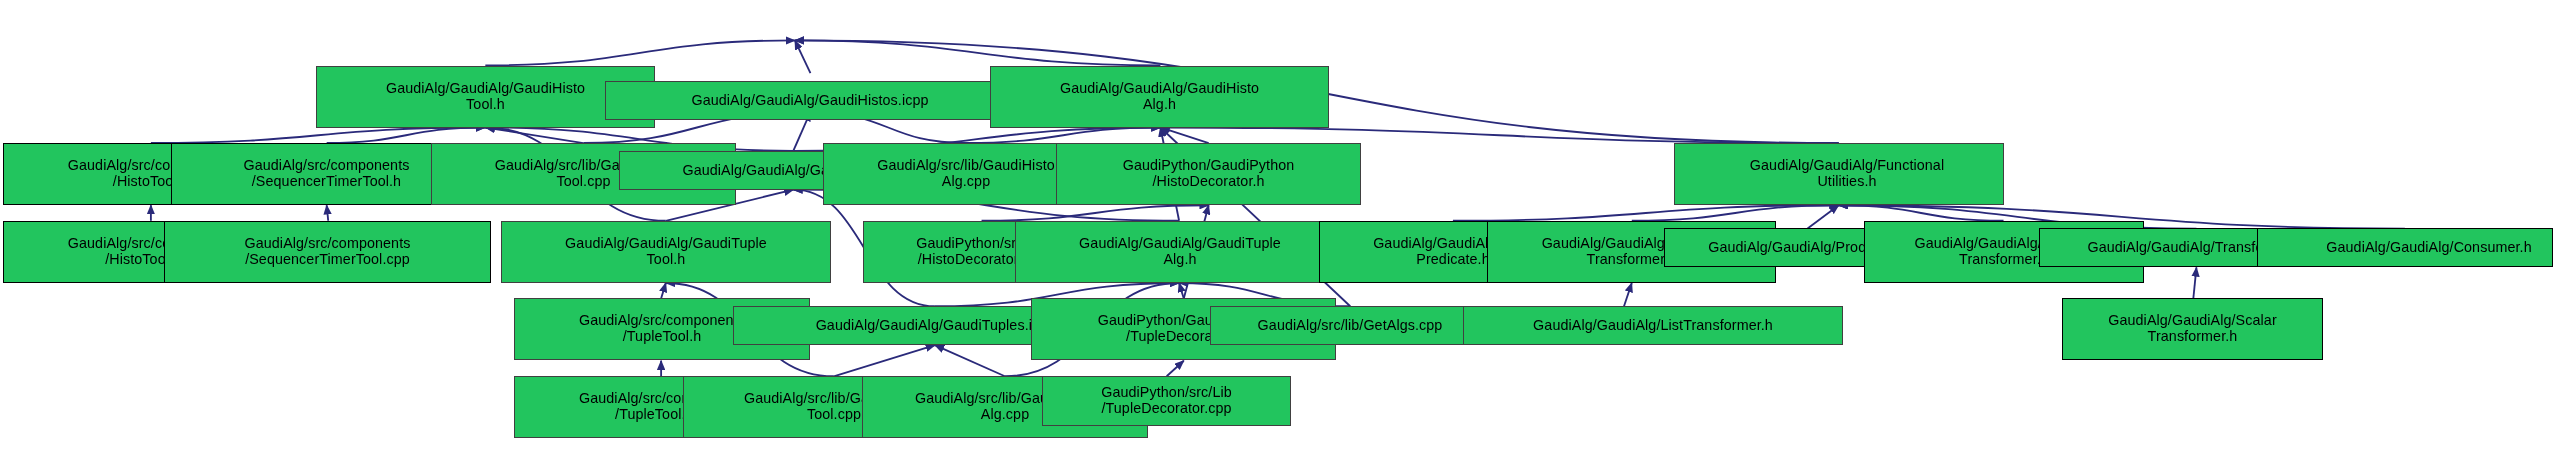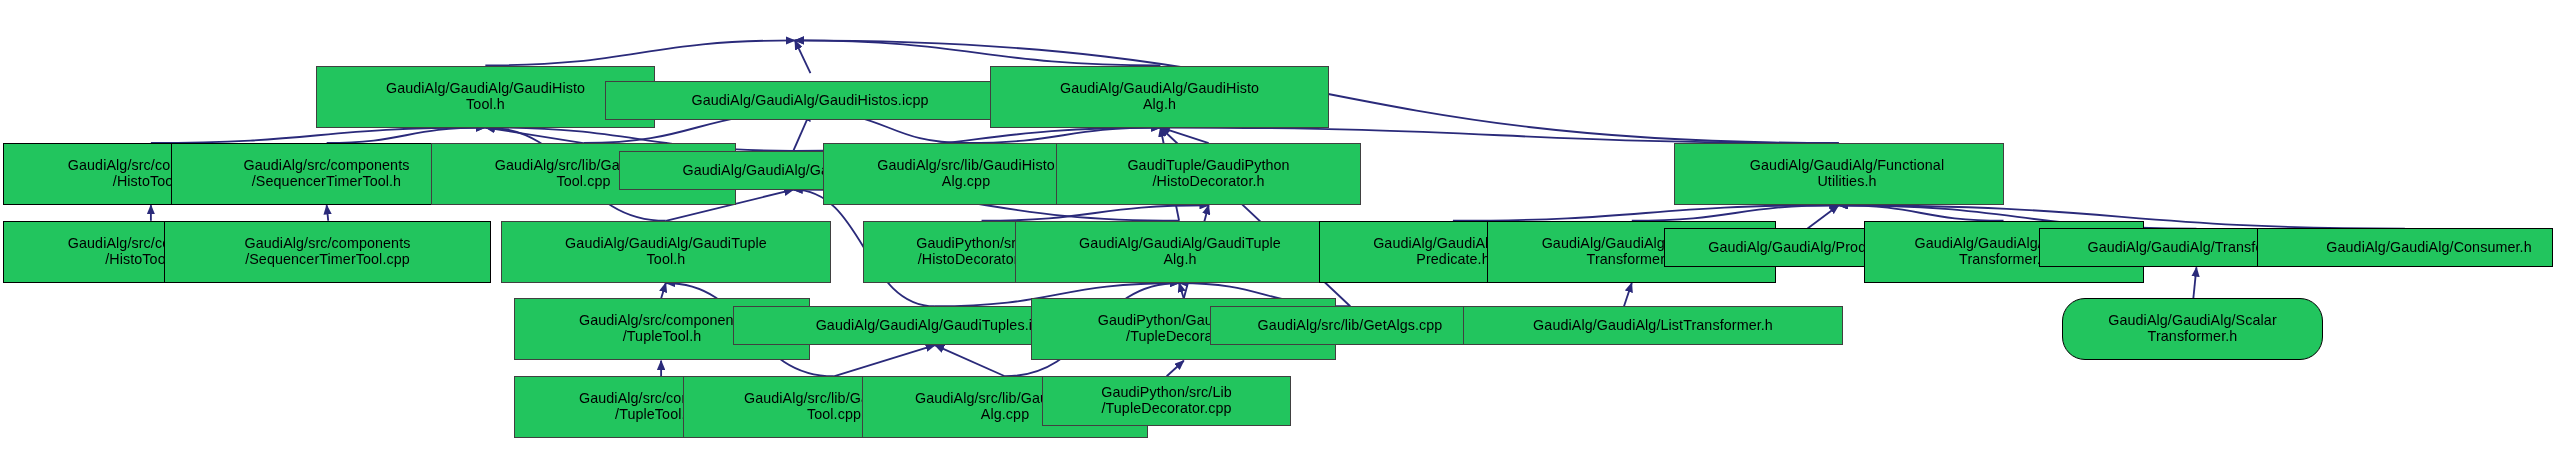--- a/index.html
+++ b/index.html
@@ -110,21 +110,21 @@
 Alg.h</div>
     <div class="node" style="left: 2.8px; top: 143px; width: 296px; height: 62px;">GaudiAlg/src/components
 /HistoTool.h</div>
     <div class="node" style="left: 171px; top: 143px; width: 311px; height: 62px;">GaudiAlg/src/components
 /SequencerTimerTool.h</div>
     <div class="node thick" style="left: 431px; top: 143px; width: 305px; height: 62px;">GaudiAlg/src/lib/GaudiHisto
 Tool.cpp</div>
     <div class="node thick" style="left: 619px; top: 151px; width: 348px; height: 39px;">GaudiAlg/GaudiAlg/GaudiTuples.h</div>
     <div class="node thick" style="left: 823px; top: 143px; width: 286px; height: 62px;">GaudiAlg/src/lib/GaudiHisto
 Alg.cpp</div>
-    <div class="node thick" style="left: 1056px; top: 143px; width: 305px; height: 62px;">GaudiTuple/GaudiPython
+    <div class="node thick" style="left: 1056px; top: 143px; width: 305px; height: 62px;">GaudiPython/GaudiPython
 /HistoDecorator.h</div>
     <div class="node thick" style="left: 1674px; top: 143px; width: 330px; height: 62px; padding-left: 16px;">GaudiAlg/GaudiAlg/Functional
 Utilities.h</div>
     <div class="node" style="left: 2.8px; top: 221px; width: 296px; height: 62px;">GaudiAlg/src/components
 /HistoTool.cpp</div>
     <div class="node" style="left: 164px; top: 221px; width: 327px; height: 62px;">GaudiAlg/src/components
 /SequencerTimerTool.cpp</div>
     <div class="node thick" style="left: 501px; top: 221px; width: 330px; height: 62px;">GaudiAlg/GaudiAlg/GaudiTuple
 Tool.h</div>
     <div class="node thick" style="left: 863px; top: 221px; width: 237px; height: 62px;">GaudiPython/src/Lib
@@ -140,21 +140,21 @@
 Transformer.h</div>
     <div class="node" style="left: 2039px; top: 228px; width: 314px; height: 39px;">GaudiAlg/GaudiAlg/Transformer.h</div>
     <div class="node" style="left: 2257px; top: 228px; width: 296px; height: 39px; padding-left: 48px;">GaudiAlg/GaudiAlg/Consumer.h</div>
     <div class="node thick" style="left: 514px; top: 298px; width: 296px; height: 62px;">GaudiAlg/src/components
 /TupleTool.h</div>
     <div class="node thick" style="left: 733px; top: 306px; width: 405px; height: 39px;">GaudiAlg/GaudiAlg/GaudiTuples.icpp</div>
     <div class="node thick" style="left: 1031px; top: 298px; width: 305px; height: 62px;">GaudiPython/GaudiPython
 /TupleDecorator.h</div>
     <div class="node thick" style="left: 1210px; top: 306px; width: 280px; height: 39px;">GaudiAlg/src/lib/GetAlgs.cpp</div>
     <div class="node thick" style="left: 1463px; top: 306px; width: 380px; height: 39px;">GaudiAlg/GaudiAlg/ListTransformer.h</div>
-    <div class="node" style="left: 2062px; top: 298px; width: 261px; height: 62px; border-radius: 23px;">GaudiAlg/GaudiAlg/Scalar
+    <div class="node" style="left: 2062px; top: 298px; width: 261px; height: 62px;">GaudiAlg/GaudiAlg/Scalar
 Transformer.h</div>
     <div class="node thick" style="left: 514px; top: 376px; width: 296px; height: 62px;">GaudiAlg/src/components
 /TupleTool.cpp</div>
     <div class="node thick" style="left: 683px; top: 376px; width: 302px; height: 62px;">GaudiAlg/src/lib/GaudiTuple
 Tool.cpp</div>
     <div class="node thick" style="left: 862px; top: 376px; width: 286px; height: 62px;">GaudiAlg/src/lib/GaudiTuple
 Alg.cpp</div>
     <div class="node thick" style="left: 1042px; top: 376px; width: 249px; height: 50px;">GaudiPython/src/Lib
 /TupleDecorator.cpp</div>
   </div>

